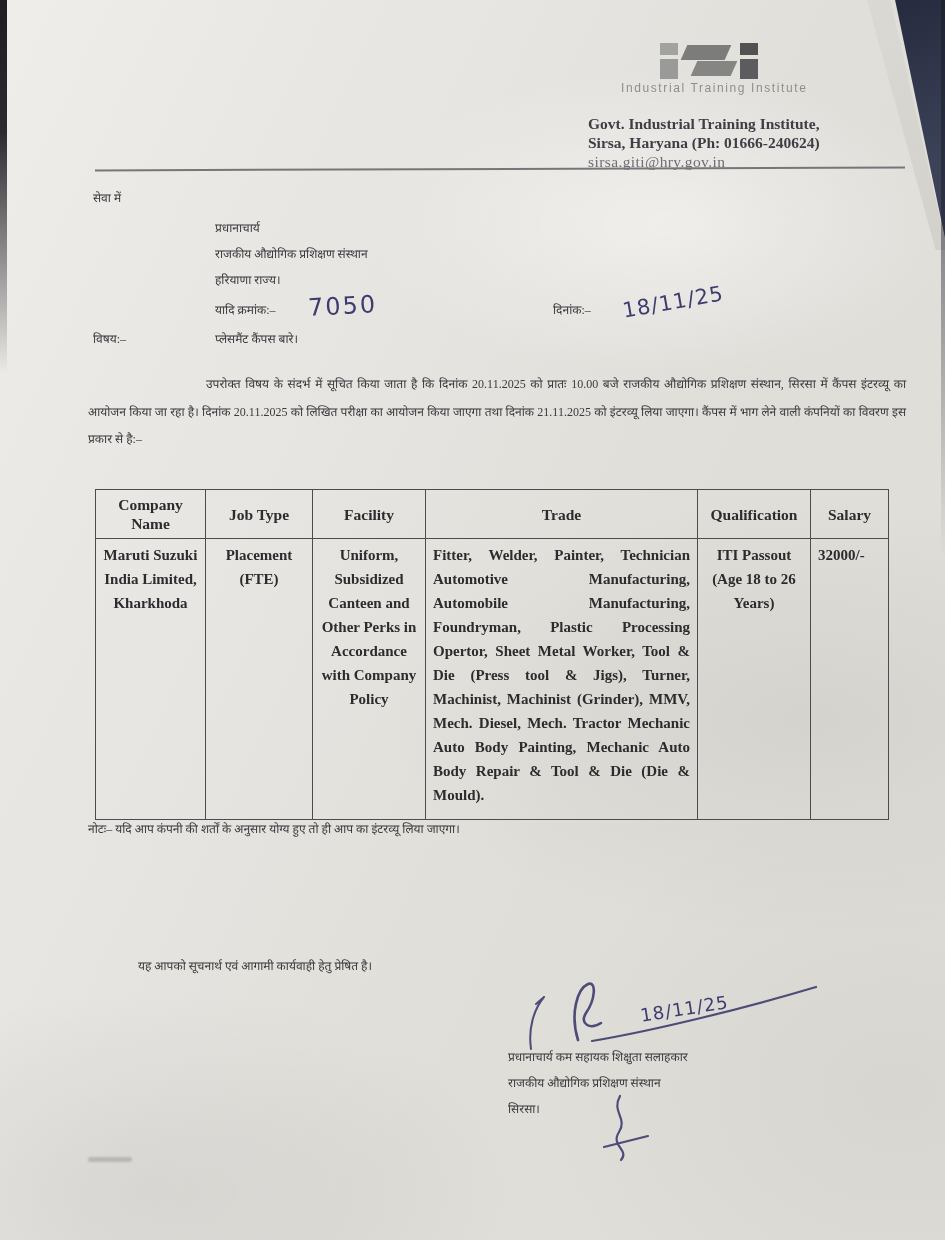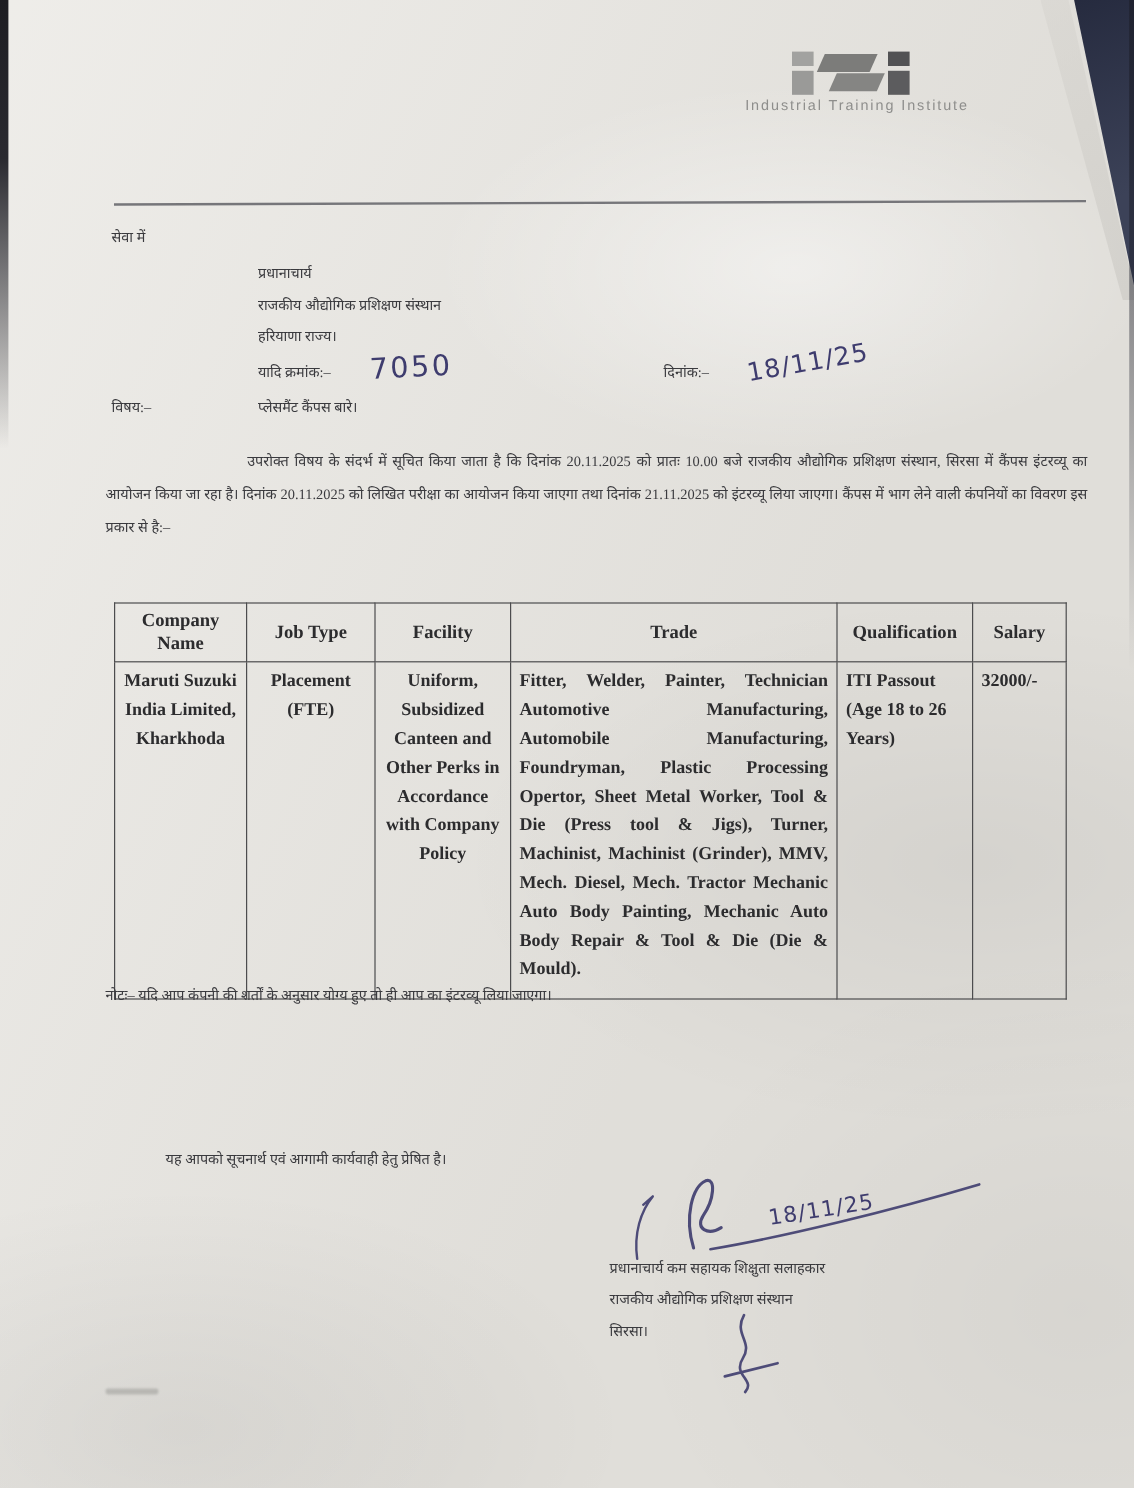--- a/index.html
+++ b/index.html
@@ -53,28 +53,28 @@
   .date-value{left:622px;top:290px;font-size:21px;color:#3e3c6e;transform:rotate(-10deg);
     font-family:"DejaVu Sans", cursive, sans-serif;letter-spacing:1px;}
   .subject-label{left:93px;top:330px;}
   .subject-text{left:215px;top:330px;}
   .para{left:88px;width:818px;line-height:27.5px;text-align:justify;}
   .para1{top:371px;text-indent:118px;}
   .note-line{left:88px;top:820px;}
   .para2{top:858px;text-indent:30px;}
   .para3{top:953px;text-indent:50px;}
   
-  .companies{left:95px;top:502px;border-collapse:collapse;table-layout:fixed;width:793px;
+  .companies{left:95px;top:489px;border-collapse:collapse;table-layout:fixed;width:793px;
     font-size:15px;font-weight:bold;color:#2c2c2e;}
   .companies th,.companies td{border:1.6px solid #4c4c4e;padding:4px 7px;vertical-align:top;}
   .companies th{height:40px;text-align:center;font-size:15.5px;vertical-align:middle;line-height:19px;}
   .companies td{height:272px;line-height:24px;}
   .td-company,.td-job,.td-fac{text-align:center;}
   .td-trade{text-align:justify;}
-  .td-qual{text-align:left;}
+  .td-qual{text-align:center;}
   .td-sal{text-align:left;}
   
   .sig-date{left:640px;top:998px;font-size:18px;color:#3e3c6e;transform:rotate(-9deg);
     font-family:"DejaVu Sans", cursive, sans-serif;letter-spacing:1px;}
   .designation{left:508px;top:1044px;line-height:26px;}
   .ink-svg{left:0;top:0;width:945px;height:1240px;pointer-events:none;}
   .faint-print{left:88px;top:1157px;width:44px;height:5px;background:#8f8f8b;
     opacity:.45;filter:blur(1px);border-radius:2px;}
 </style>
 </head>
@@ -90,20 +90,25 @@
   <div class="abs logo">
     <div class="li-dot"></div>
     <div class="li-body"></div>
     <div class="lt-a"></div>
     <div class="lt-b"></div>
     <div class="ri-dot"></div>
     <div class="ri-body"></div>
   </div>
   <div class="abs logo-caption">Industrial Training Institute</div>
 
+  <div class="abs letterhead">
+    <div>Govt. Industrial Training Institute,</div>
+    <div>Sirsa, Haryana (Ph: 01666-240624)</div>
+    <div class="email">sirsa.giti@hry.gov.in</div>
+  </div>
   <div class="abs rule"></div>
 
   <div class="abs hi salutation">सेवा में</div>
   <div class="abs hi recipient">
     <div>प्रधानाचार्य</div>
     <div>राजकीय औद्योगिक प्रशिक्षण संस्थान</div>
     <div>हरियाणा राज्य।</div>
   </div>
 
   <div class="abs hi memo-label">यादि क्रमांक:–</div>

